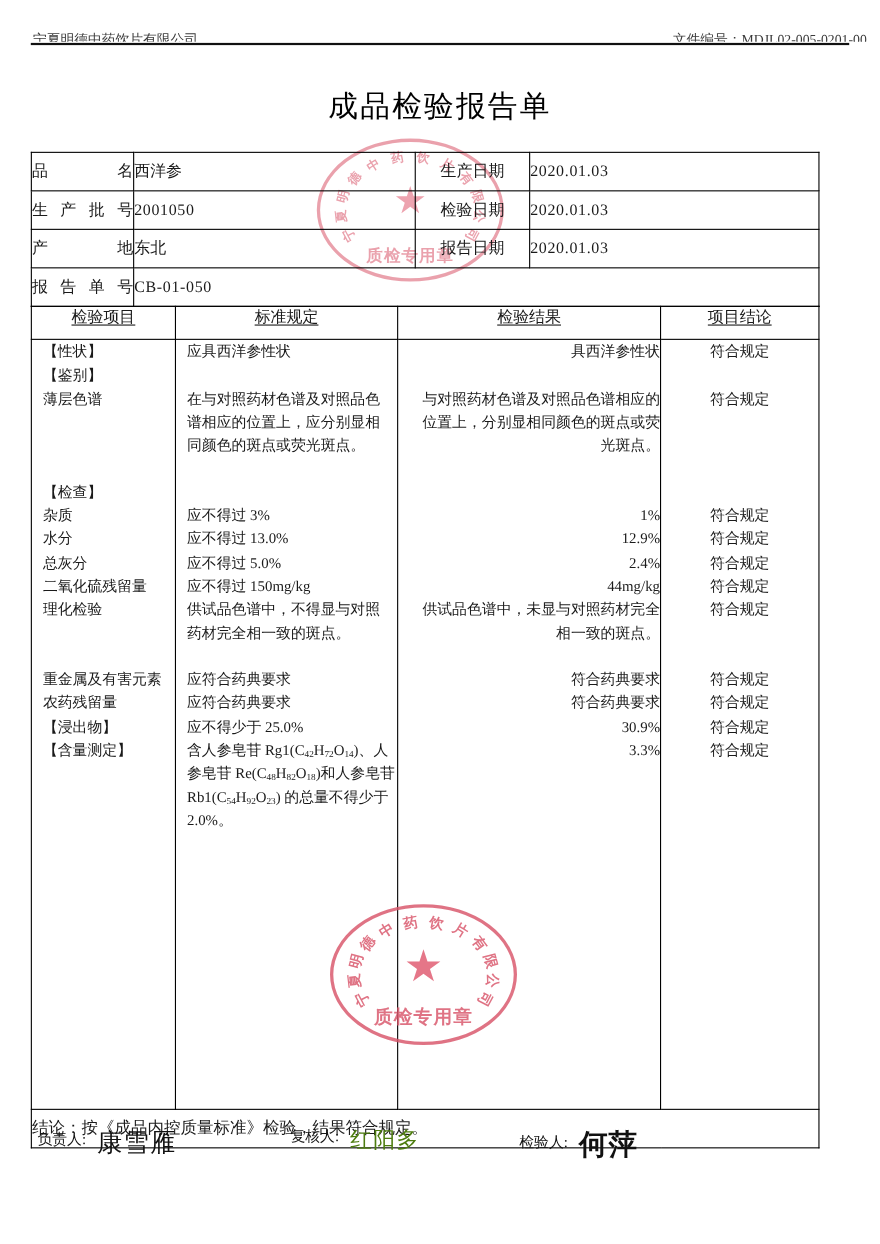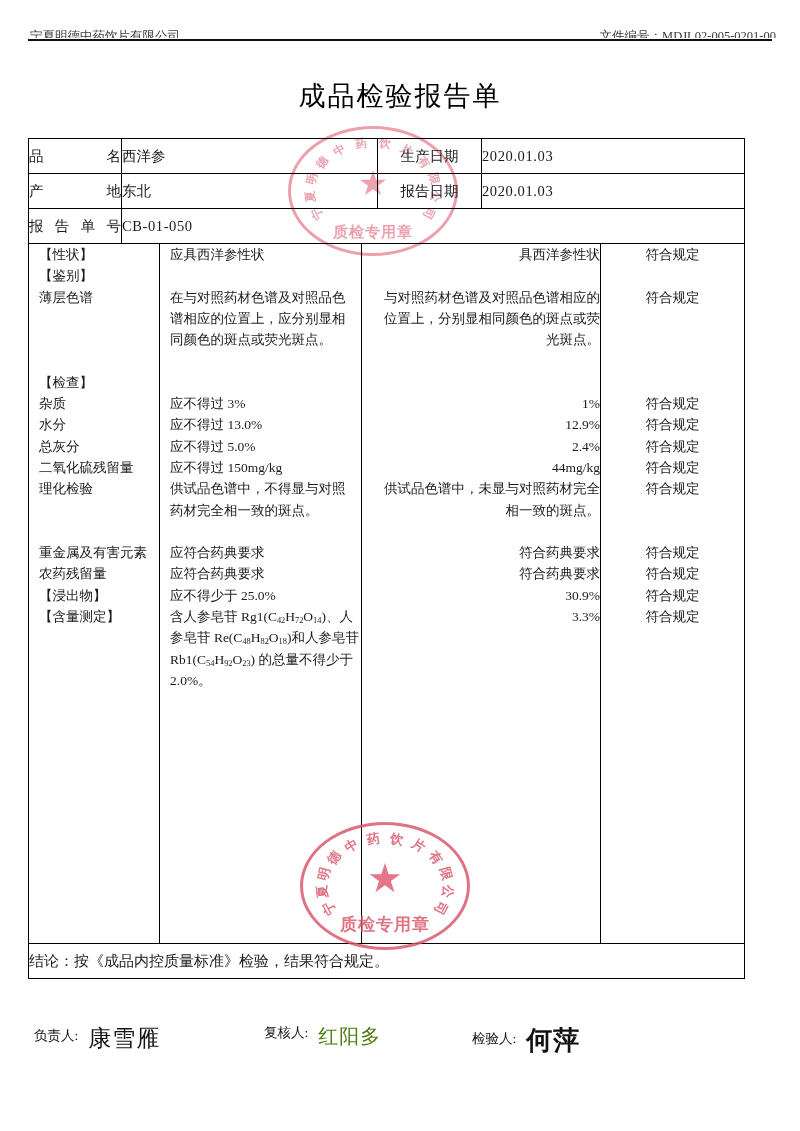--- a/index.html
+++ b/index.html
@@ -11,21 +11,21 @@
     width: 800px; height: 1131px;
     position: relative;
     font-family: "Liberation Serif", "DejaVu Serif", serif;
     color: #1a1a1a;
     overflow: hidden;
   }
 
   
   .page-header {
     position: absolute;
-    top: 18px; left: 30px; right: 24px;
+    top: 18px; left: 30px; right: 12px;
     height: 20px;
     display: flex;
     justify-content: space-between;
     align-items: flex-end;
     font-size: 12.5px;
     color: #3a3a3a;
     overflow: hidden;
   }
   .page-header .clip {
     display: block;
@@ -253,40 +253,52 @@
         <col style="width:263px">
     </colgroup>
     <tbody>
       <tr>
         <td class="lbl">品　　名</td>
         <td class="val">西洋参</td>
         <td class="lbl center">生产日期</td>
         <td class="val num">2020.01.03</td>
       </tr>
       <tr>
+        <td class="lbl">生产批号</td>
+        <td class="val num">2001050</td>
+        <td class="lbl center">检验日期</td>
+        <td class="val num">2020.01.03</td>
+      </tr>
+      <tr>
         <td class="lbl">产　　地</td>
         <td class="val">东北</td>
         <td class="lbl center">报告日期</td>
         <td class="val num">2020.01.03</td>
       </tr>
       <tr>
         <td class="lbl">报告单号</td>
         <td class="val num" colspan="3">CB-01-050</td>
       </tr>
     </tbody>
   </table>
 
   <table class="grid" style="margin-top:-1px">
     <colgroup>
       <col style="width:131px">
         <col style="width:202px">
       <col style="width:239px">
         <col style="width:144px">
     </colgroup>
     <tbody>
+      <tr class="res-head">
+        <td><u>检验项目</u></td>
+        <td><u>标准规定</u></td>
+        <td><u>检验结果</u></td>
+        <td><u>项目结论</u></td>
+      </tr>
       <tr class="res-body">
 
         <td class="col-item">
           <div class="line">【性状】</div>
           <div class="line">【鉴别】</div>
           <div class="line">薄层色谱</div>
           <div class="brk"></div>
           <div class="brk"></div>
           <div class="brk"></div>
           <div class="line">【检查】</div>

